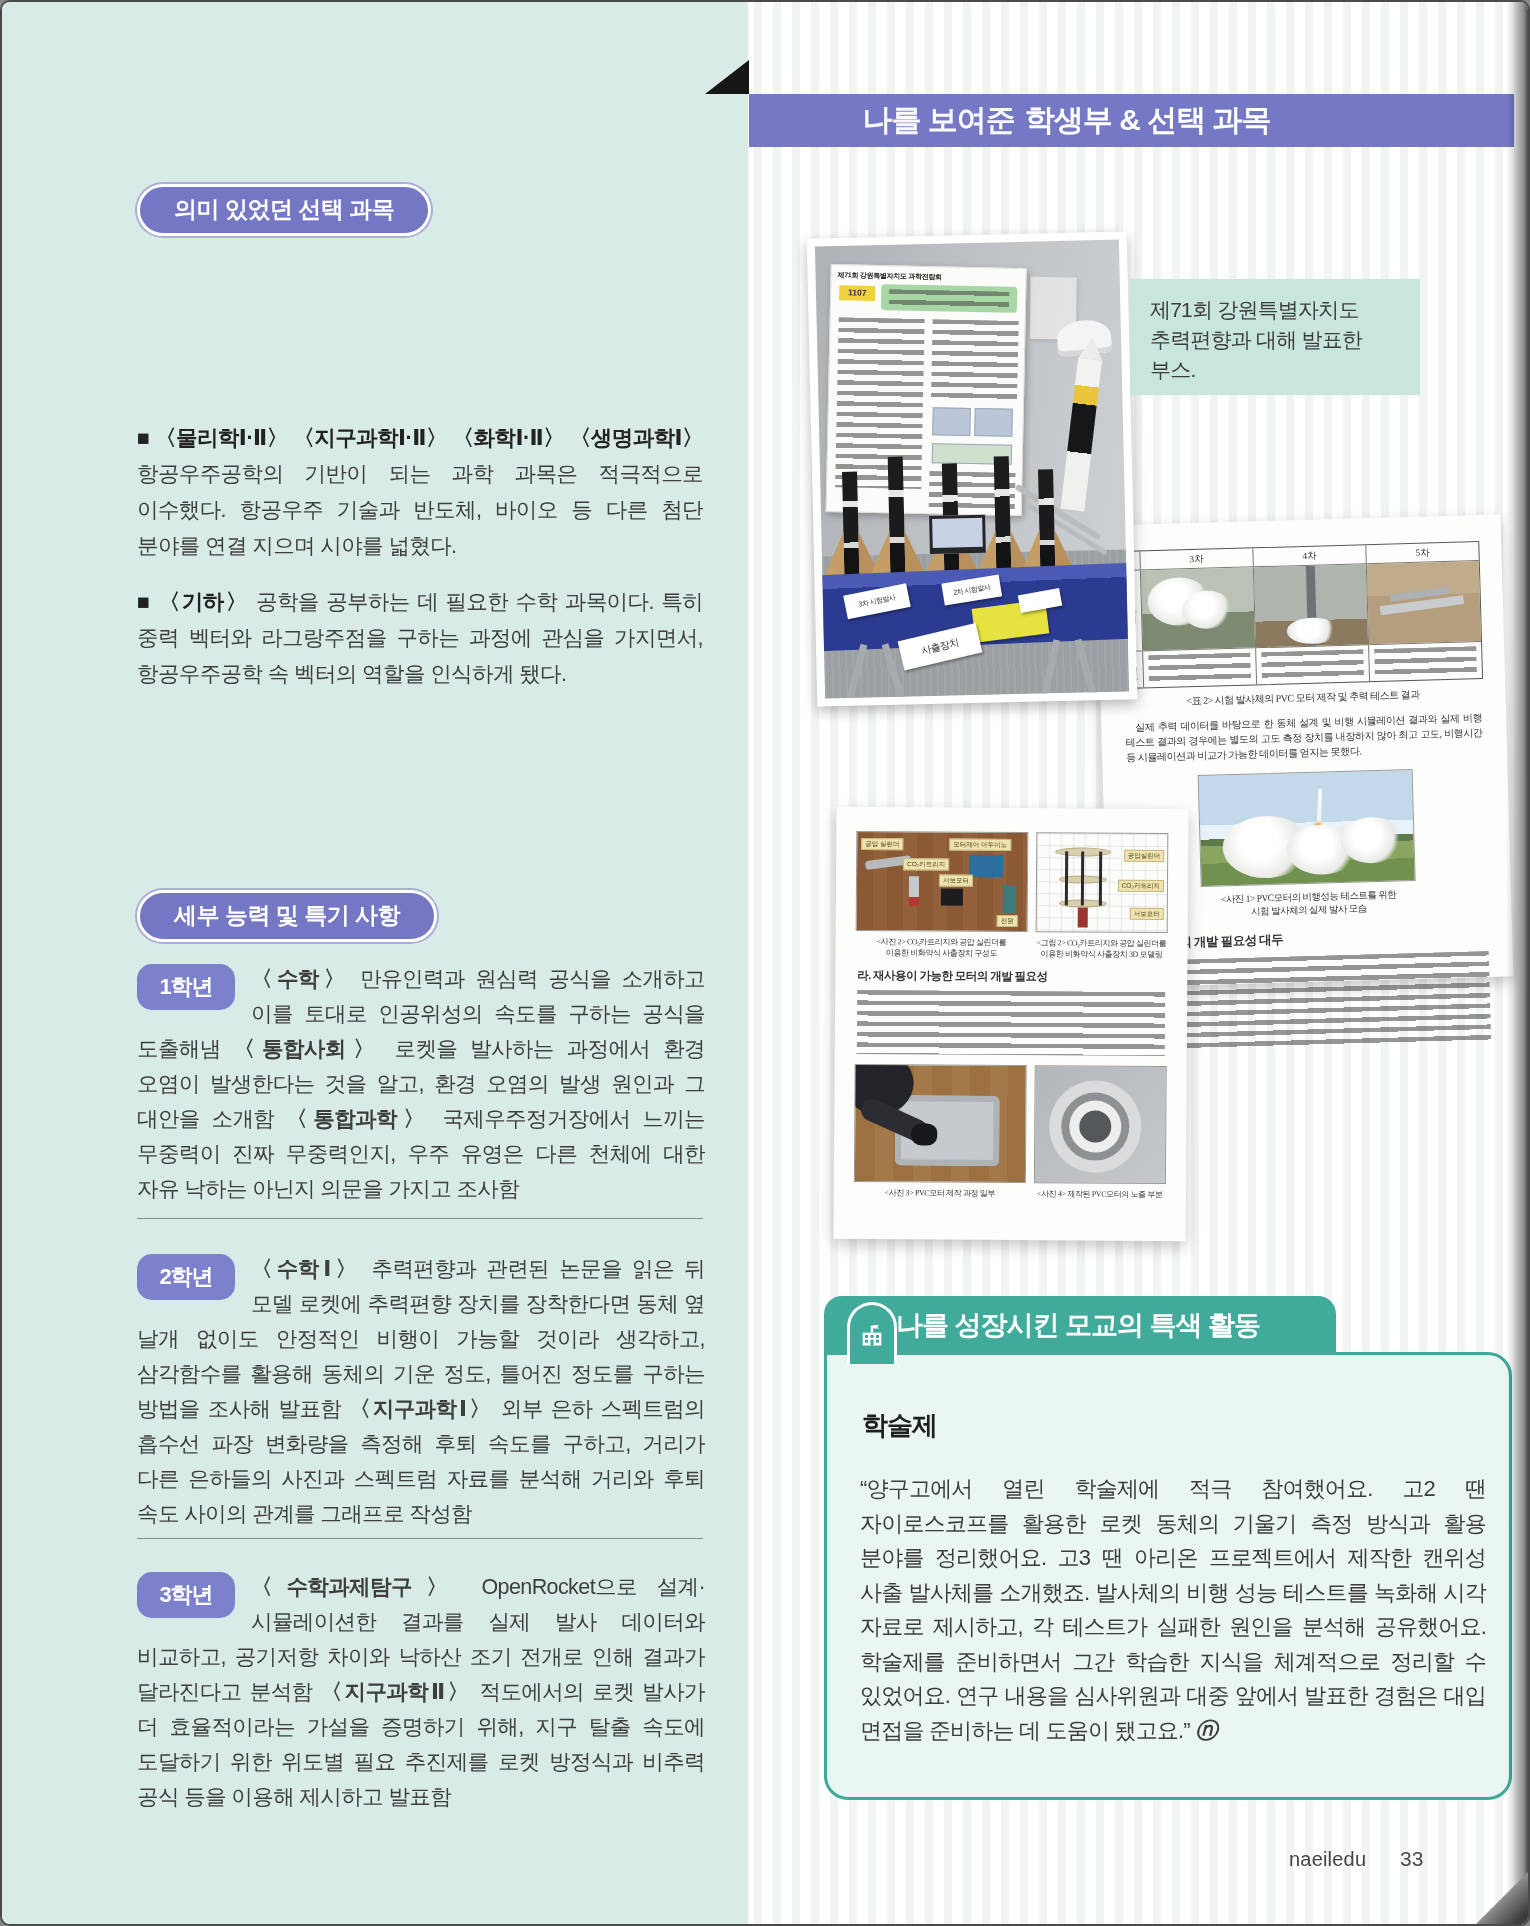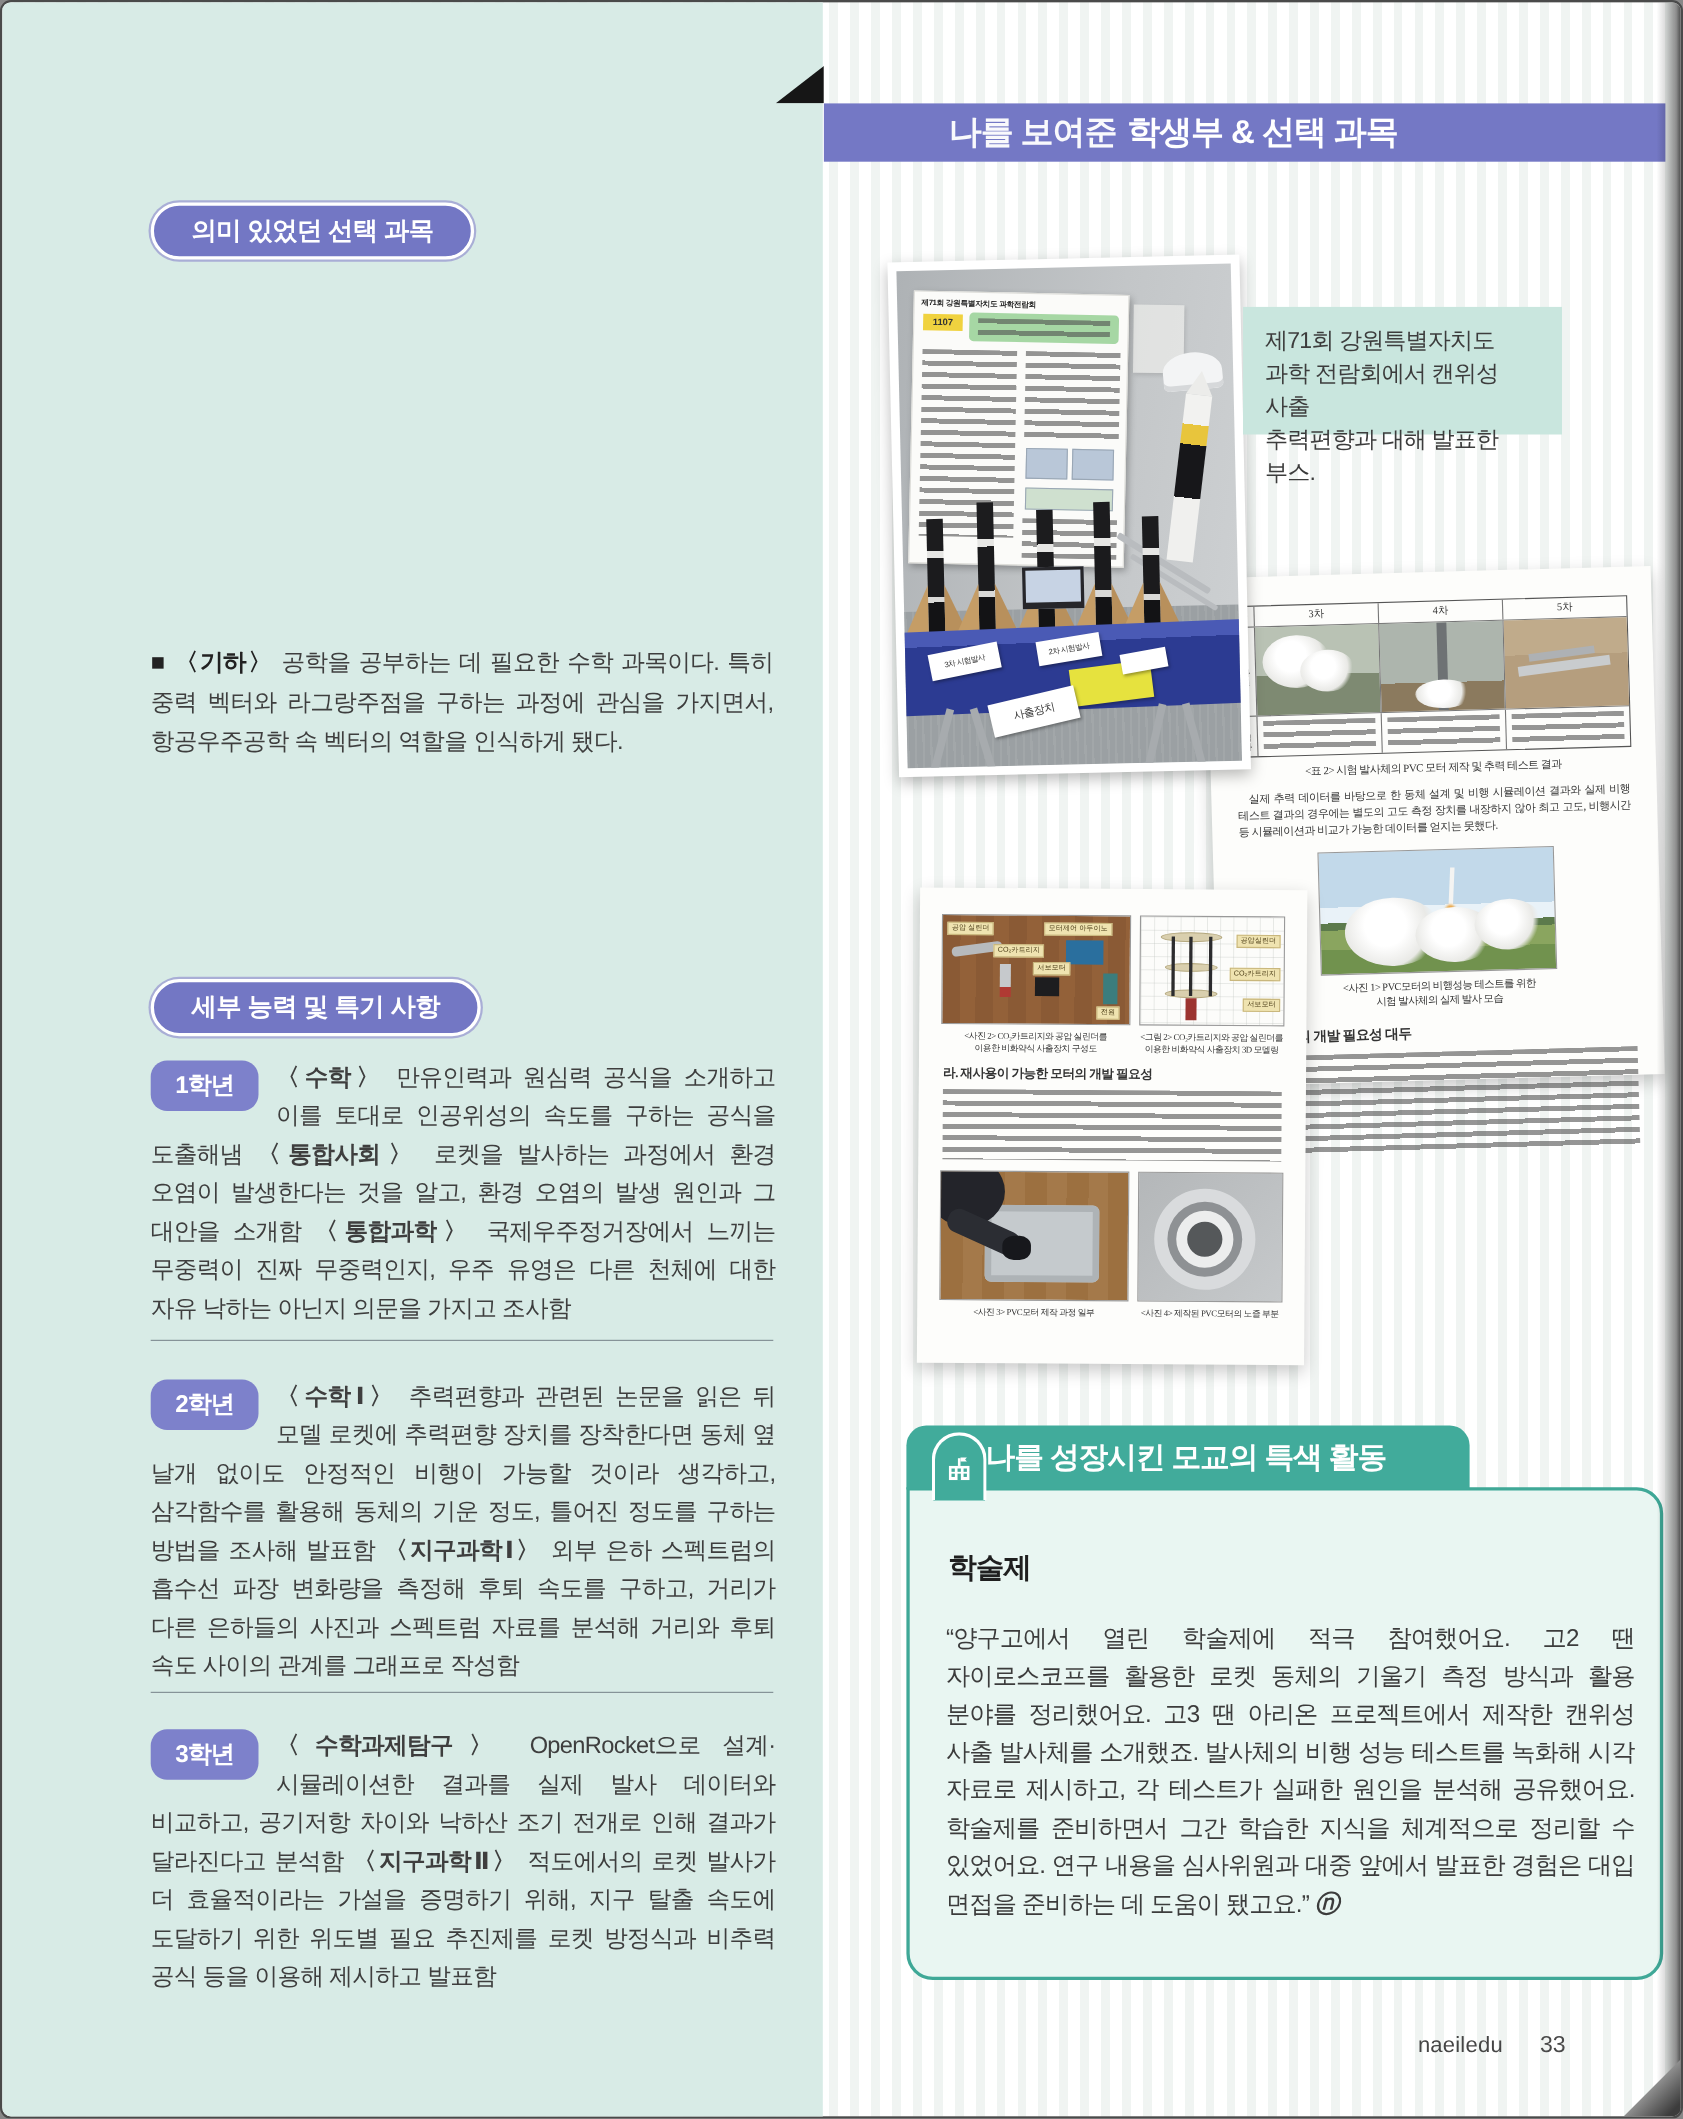--- a/index.html
+++ b/index.html
@@ -158,20 +158,21 @@
   <div class="mint"></div>
 
   <div class="fold"></div>
   <div class="banner">
     <span class="lt">나를 보여준</span>
     <b>학생부 &amp; 선택 과목</b>
   </div>
 
   <div class="badge" style="top:182px">의미 있었던 선택 과목</div>
 
+  <div class="ltext" style="top:418px"><b>■ 〈물리학Ⅰ·Ⅱ〉 〈지구과학Ⅰ·Ⅱ〉 〈화학Ⅰ·Ⅱ〉 〈생명과학Ⅰ〉</b><span> 항공우주공학의 기반이 되는 과학 과목은 적극적으로 이수했다. 항공우주 기술과 반도체, 바이오 등 다른 첨단 분야를 연결 지으며 시야를 넓혔다.</span></div>
   <div class="ltext" style="top:582px"><b>■ 〈기하〉</b><span> 공학을 공부하는 데 필요한 수학 과목이다. 특히 중력 벡터와 라그랑주점을 구하는 과정에 관심을 가지면서, 항공우주공학 속 벡터의 역할을 인식하게 됐다.</span></div>
 
   <div class="badge" style="top:888px">세부 능력 및 특기 사항</div>
 
   <div class="year-block" style="top:960px">
     <span class="year-pill">1학년</span>
     <span><b>〈수학〉</b><span> 만유인력과 원심력 공식을 소개하고 이를 토대로 인공위성의 속도를 구하는 공식을 도출해냄 </span><b>〈통합사회〉</b><span> 로켓을 발사하는 과정에서 환경 오염이 발생한다는 것을 알고, 환경 오염의 발생 원인과 그 대안을 소개함 </span><b>〈통합과학〉</b><span> 국제우주정거장에서 느끼는 무중력이 진짜 무중력인지, 우주 유영은 다른 천체에 대한 자유 낙하는 아닌지 의문을 가지고 조사함</span></span>
   </div>
   <div class="divider" style="top:1216px"></div>
 
@@ -221,21 +222,20 @@
       <div class="bp-folder"></div>
       <div class="bp-card" style="left:22px;top:344px;width:64px;height:24px;transform:rotate(-10deg)">3차 시험발사</div>
       <div class="bp-card" style="left:120px;top:336px;width:58px;height:22px;transform:rotate(-8deg)">2차 시험발사</div>
       <div class="bp-card" style="left:196px;top:350px;width:42px;height:18px;transform:rotate(-9deg)"></div>
       <div class="bp-card" style="left:76px;top:388px;width:80px;height:30px;transform:rotate(-12deg);font-size:10px">사출장치</div>
     </div>
   </div>
 
   <div class="caption-box">
     <div>제71회 강원특별자치도</div>
-    <div>과학 전람회에서 캔위성 사출</div>
     <div>추력편향과 대해 발표한 부스.</div>
   </div>
 
   <div class="rpage rp1">
     <div class="r1-table">
       <div class="r1-row">
         <div class="r1-lab r1-h" style="writing-mode:horizontal-tb">순</div>
         <div class="r1-cell r1-h">3차</div>
         <div class="r1-cell r1-h">4차</div>
         <div class="r1-cell r1-h">5차</div>

